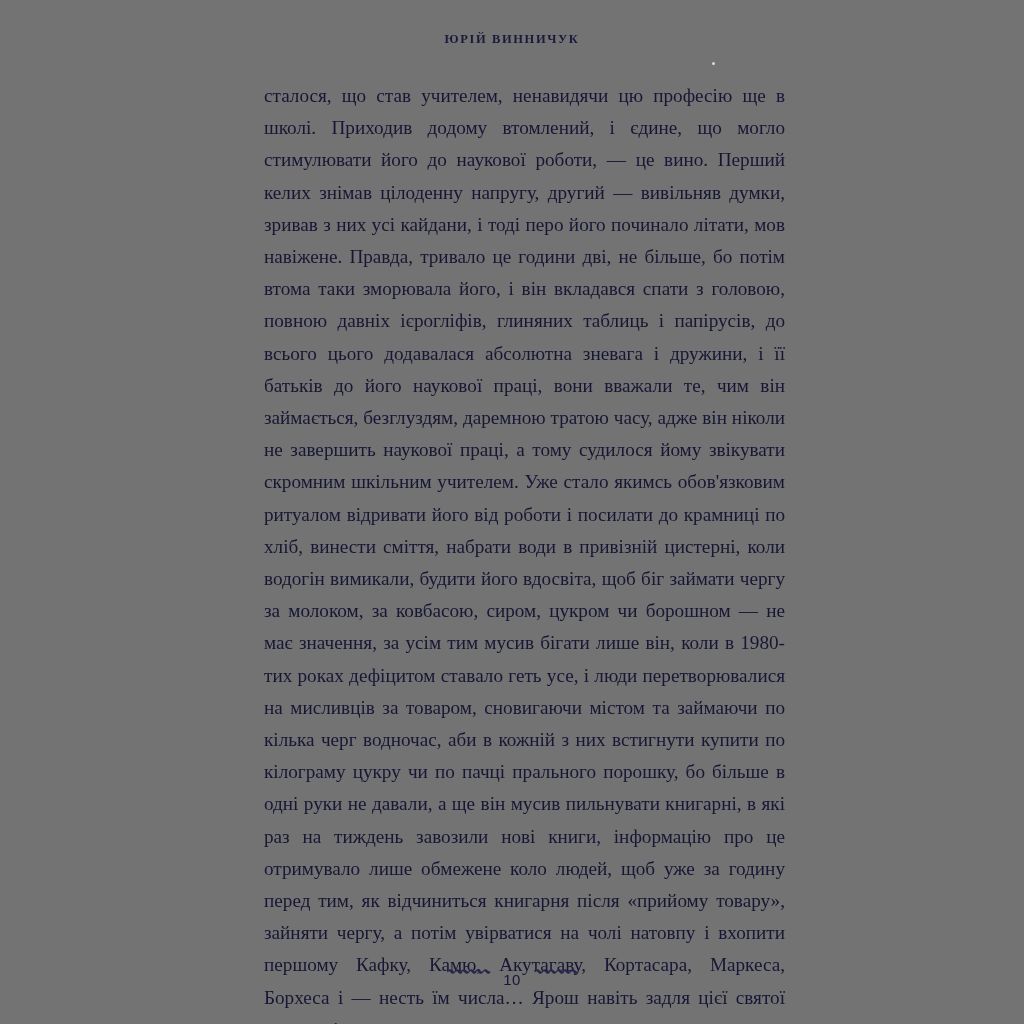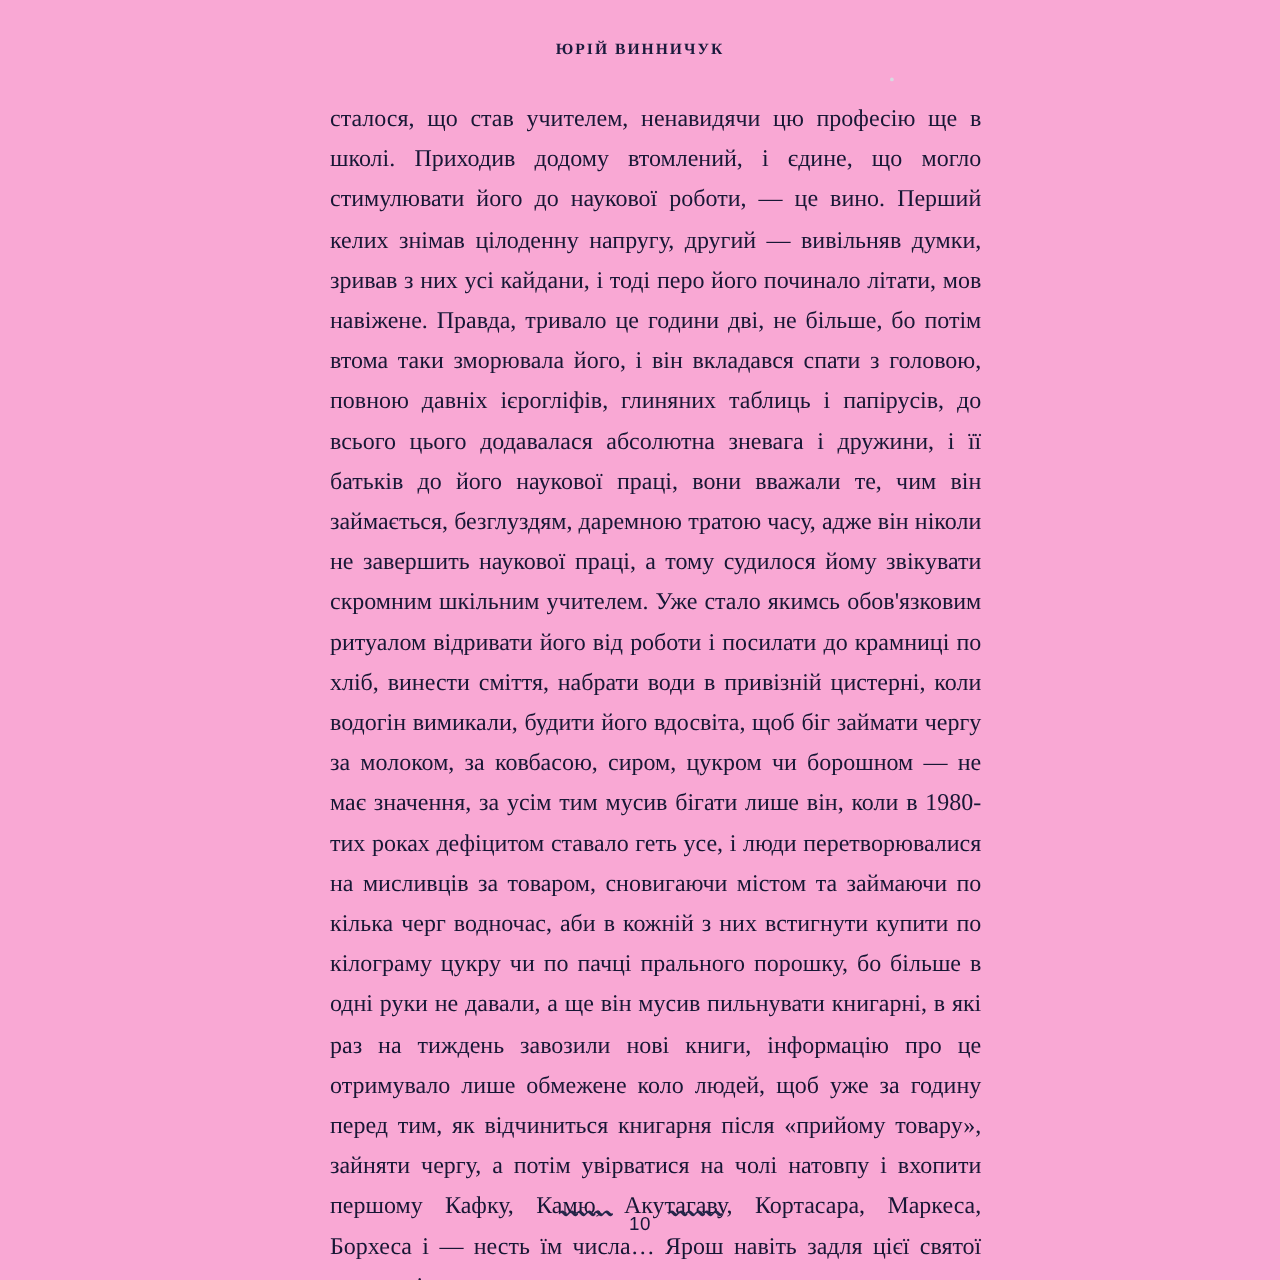--- a/index.html
+++ b/index.html
@@ -10,21 +10,21 @@
   body {
     width: 1024px;
     height: 1024px;
     overflow: hidden;
     font-family: "Liberation Serif", serif;
   }
   .page {
     position: relative;
     width: 1024px;
     height: 1024px;
-    background: #f9a8d4;
+    background: #737373;
   }
   .running-head {
     position: absolute;
     top: 32px;
     left: 0;
     width: 1024px;
     text-align: center;
     font-family: "Liberation Serif", serif;
     font-size: 12.5px;
     letter-spacing: 1.6px;

